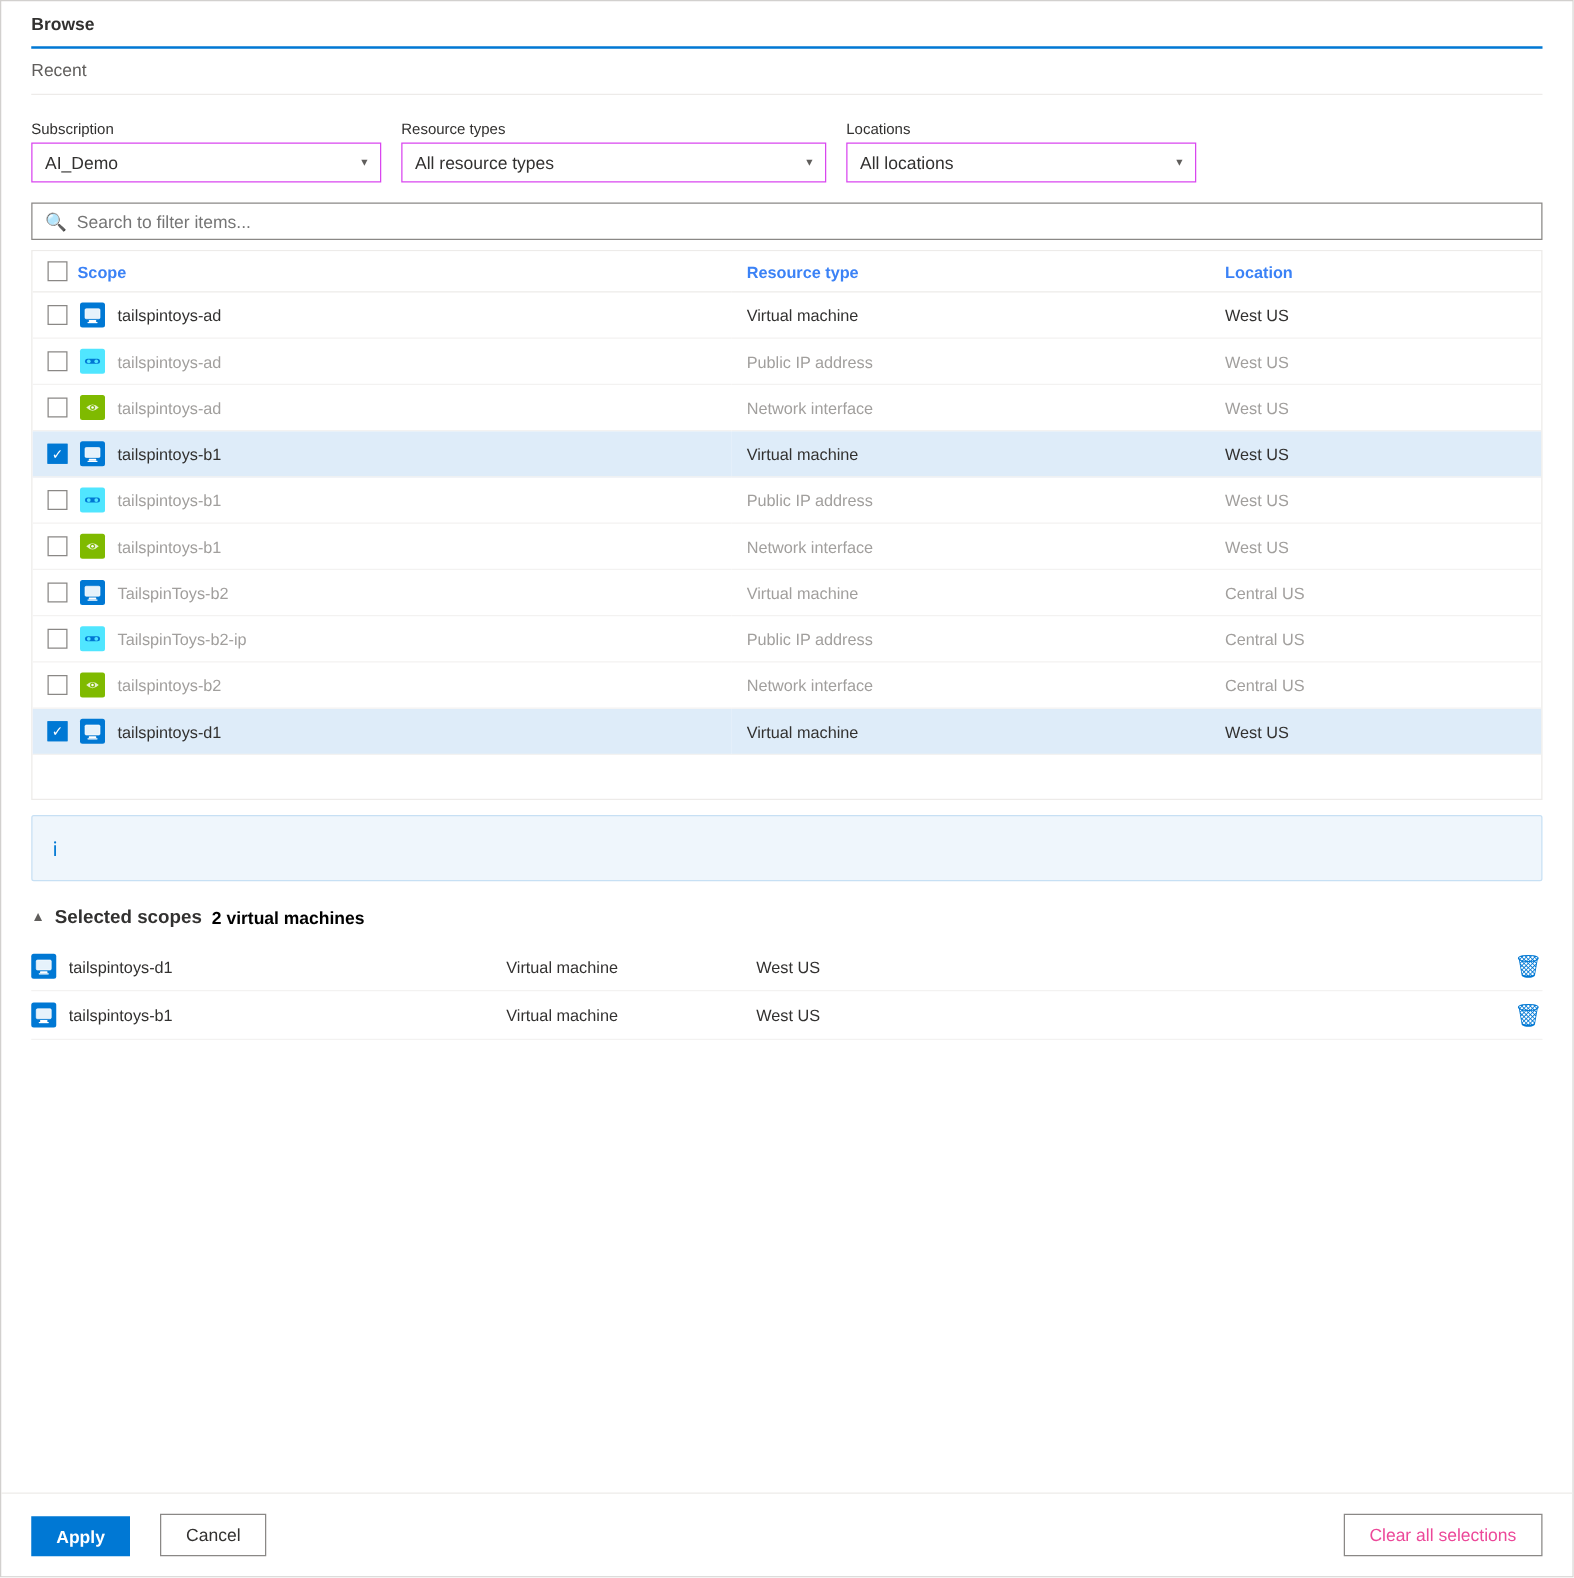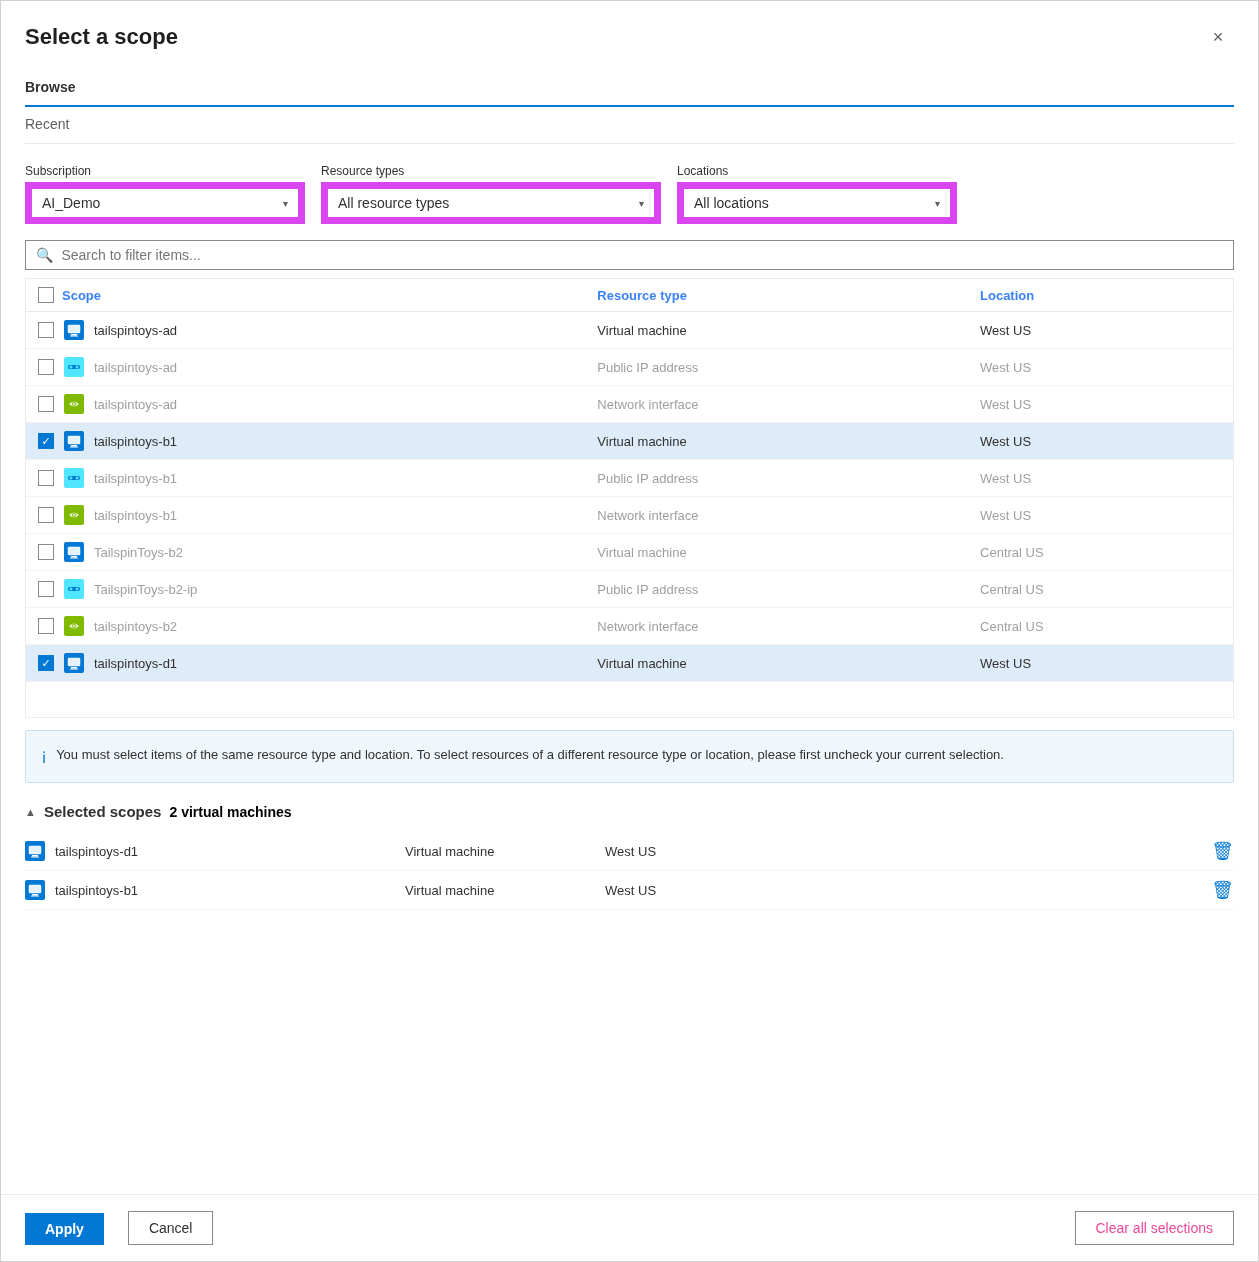--- a/index.html
+++ b/index.html
@@ -11,21 +11,21 @@
     .dialog-body { flex: 1; padding: 0 24px; display: flex; flex-direction: column; }
     .tabs { display: flex; gap: 0; border-bottom: 1px solid #edebe9; margin-bottom: 20px; flex-direction: column; }
     .tab { padding: 10px 16px 10px 0; cursor: pointer; font-size: 14px; color: #605e5c; border-bottom: 2px solid transparent; margin-bottom: -1px; }
     .tab.active { color: #323130; font-weight: 600; border-bottom: 2px solid #0078d4; }
     .filters-row { display: flex; gap: 16px; margin-bottom: 16px; align-items: flex-end; }
     .filter-group { display: flex; flex-direction: column; gap: 4px; }
     .filter-group.subscription { flex: 0 0 280px; }
     .filter-group.resource-types { flex: 0 0 340px; }
     .filter-group.locations { flex: 0 0 280px; }
     .filter-label { font-size: 12px; color: #323130; }
-    .dropdown { display: flex; align-items: center; justify-content: space-between; border: 7px solid #d946ef; padding: 6px 10px; cursor: pointer; background: #fff; min-height: 32px; }
+    .dropdown { display: flex; align-items: center; justify-content: space-between; border: 1px solid #d946ef; padding: 6px 10px; cursor: pointer; background: #fff; min-height: 32px; }
     .dropdown-text { font-size: 14px; color: #323130; }
     .dropdown-arrow { font-size: 10px; color: #605e5c; }
     .search-bar { display: flex; align-items: center; border: 1px solid #8a8886; padding: 6px 10px; margin-bottom: 8px; gap: 8px; }
     .search-icon { color: #605e5c; font-size: 14px; }
     .search-input { border: none; outline: none; flex: 1; font-size: 14px; color: #b91c1c; }
     .table-container { border: 1px solid #edebe9; overflow: hidden; flex: 1; max-height: 440px; overflow-y: auto; position: relative; }
     .table { width: 100%; border-collapse: collapse; }
     .table thead tr { border-bottom: 1px solid #edebe9; }
     .table th { padding: 8px 12px; text-align: left; font-size: 13px; font-weight: 600; color: #3b82f6; background: #fff; position: sticky; top: 0; z-index: 1; }
     .table th.scope-col { width: 380px; }
@@ -60,24 +60,20 @@
     .footer-left { display: flex; gap: 24px; align-items: flex-end; }
     .btn-primary { background: #0078d4; color: #fff; border: none; padding: 8px 20px; font-size: 14px; cursor: pointer; font-weight: 600; }
     .btn-secondary { background: #fff; color: #323130; border: 1px solid #8a8886; padding: 8px 20px; font-size: 14px; cursor: pointer; }
     .btn-outline { background: #fff; color: #ec4899; border: 1px solid #8a8886; padding: 8px 20px; font-size: 14px; cursor: pointer; }
   </style>
 </head>
 <body>
 
 <div class="dialog">
 
-  <div class="dialog-header">
-    <h1 class="dialog-title">Select a scope</h1>
-    <button class="close-btn">×</button>
-  </div>
 
   <div class="dialog-body">
 
     <div class="tabs">
       <div class="tab active">Browse</div>
       <div class="tab">Recent</div>
     </div>
 
     <div class="filters-row">
       <div class="filter-group subscription">
@@ -299,21 +295,20 @@
     </td>
     <td>Virtual machine</td>
     <td>West US</td>
   </tr>
           </tbody>
       </table>
     </div>
 
     <div class="info-banner">
       <span class="info-icon">ℹ</span>
-      <span class="info-text">You must select items of the same resource type and location. To select resources of a different resource type or location, please first uncheck your current selection.</span>
     </div>
 
     <div class="selected-scopes-section">
       <div class="selected-scopes-header">
         <span class="collapse-icon">▲</span>
         <span class="selected-scopes-title">Selected scopes</span>
         <span class="selected-count">2 virtual machines</span>
       </div>
       <div class="selected-items" id="selected-items">
       <div class="selected-item">

